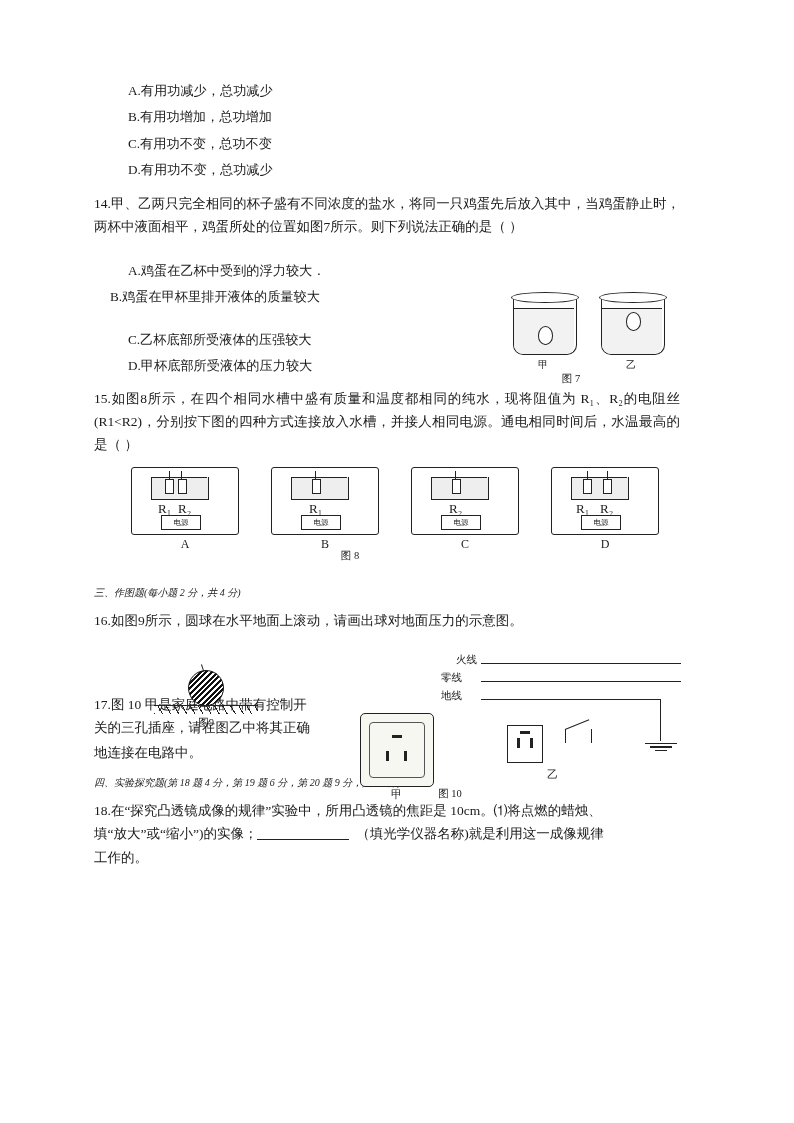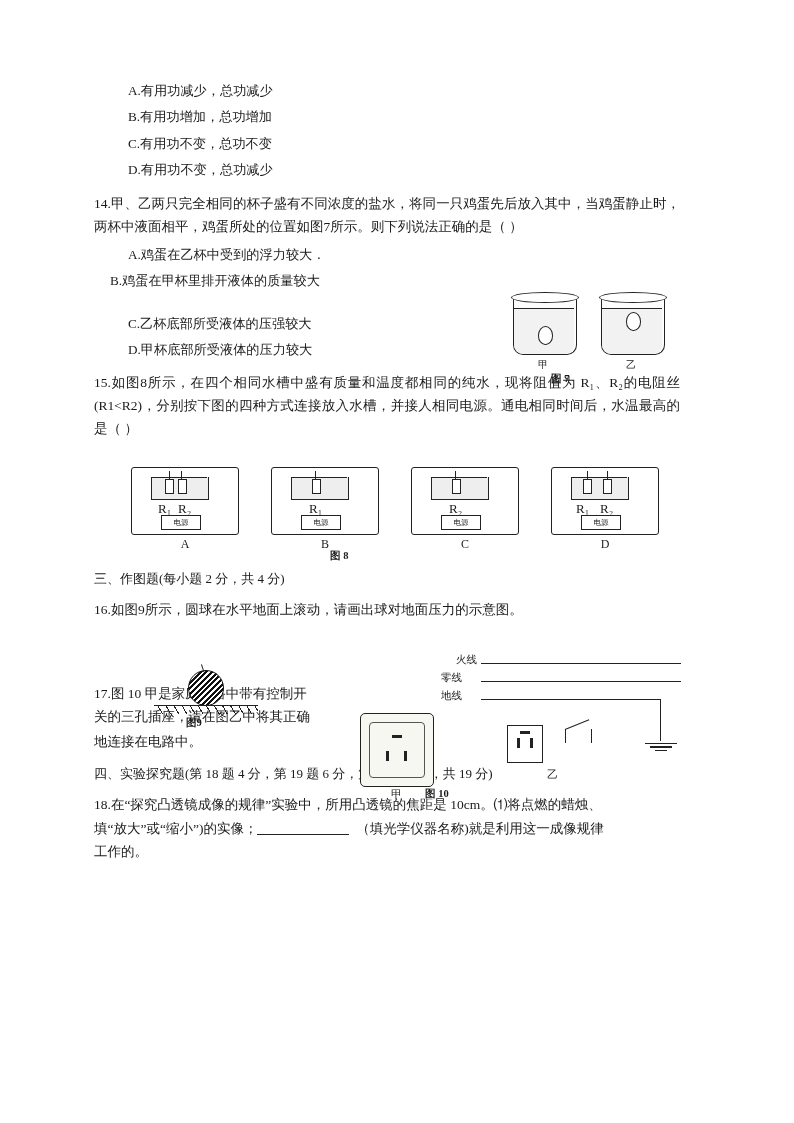--- a/index.html
+++ b/index.html
@@ -31,23 +31,24 @@
     margin-left: 18px;
     font-size: 13.2px;
     line-height: 2.0;
   }
   .q {
     font-size: 13.5px;
     line-height: 1.72;
     text-align: justify;
   }
   .sec-head {
-    font-size: 13px;
+    font-size: 10px;
     line-height: 1.7;
     margin-top: 10px;
+    font-style: italic;
   }
   .blank-long {
     display: inline-block;
     border-bottom: 1px solid #222;
     width: 92px;
     vertical-align: -2px;
   }
   .blank-short {
     display: inline-block;
     border-bottom: 1px solid #222;
@@ -99,21 +100,21 @@
   .eggA { left: 33px; top: 38px; }
   .eggB { left: 121px; top: 24px; }
   .caplabel {
     position: absolute;
     font-size: 10px;
     font-family: "Liberation Serif", serif;
   }
   .figcap {
     position: absolute;
     font-size: 10.5px;
-    font-weight: bold;
+    text-align: center;
   }
 
   
   .fig8 {
     position: absolute;
     left: 125px;
     top: 465px;
     width: 545px;
     height: 100px;
   }
@@ -283,21 +284,21 @@
 <div class="page">
 
   <div class="content">
 
     <div class="opt">A.有用功减少，总功减少</div>
     <div class="opt">B.有用功增加，总功增加</div>
     <div class="opt">C.有用功不变，总功不变</div>
     <div class="opt">D.有用功不变，总功减少</div>
 
     <div class="q" style="margin-top:8px; margin-left:-16px;">14.甲、乙两只完全相同的杯子盛有不同浓度的盐水，将同一只鸡蛋先后放入其中，当鸡蛋静止时，两杯中液面相平，鸡蛋所处的位置如图7所示。则下列说法正确的是（        ）</div>
-    <div class="opt" style="margin-top:4px;">A.鸡蛋在乙杯中受到的浮力较大．</div>
+    <div class="opt" style="margin-top:20px;">A.鸡蛋在乙杯中受到的浮力较大．</div>
     <div class="opt" style="margin-left:0px;">B.鸡蛋在甲杯里排开液体的质量较大</div>
     <div class="opt" style="margin-top:16px;">C.乙杯底部所受液体的压强较大</div>
     <div class="opt">D.甲杯底部所受液体的压力较大</div>
 
     <div class="q" style="margin-top:7px; margin-left:-16px;">15.如图8所示，在四个相同水槽中盛有质量和温度都相同的纯水，现将阻值为 R₁、R₂的电阻丝(R1&lt;R2)，分别按下图的四种方式连接放入水槽，并接人相同电源。通电相同时间后，水温最高的是（                                                                        ）</div>
 
     <div style="height:118px;"></div>
 
     <div class="sec-head" style="margin-left:-16px;">三、作图题(每小题 2 分，共 4 分)</div>
     <div class="q" style="margin-top:8px; margin-left:-16px;">16.如图9所示，圆球在水平地面上滚动，请画出球对地面压力的示意图。</div>

